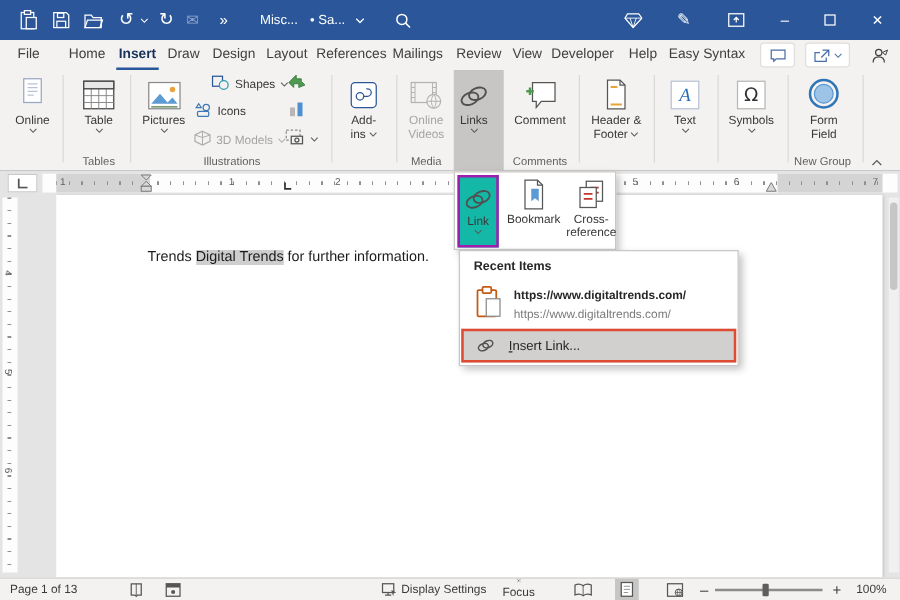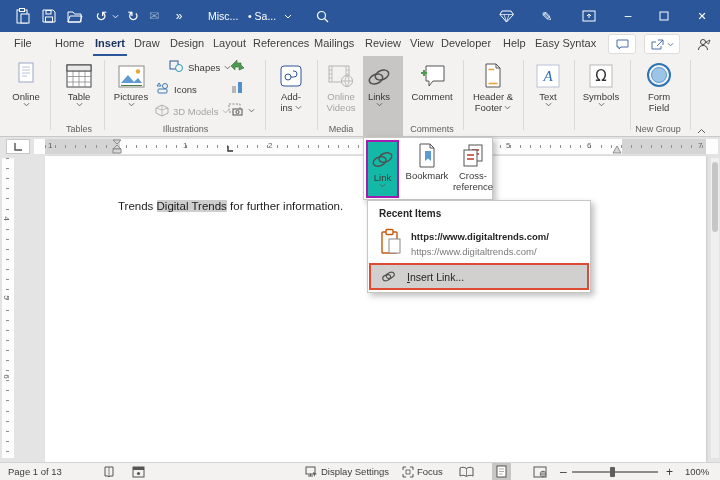--- a/index.html
+++ b/index.html
@@ -537,21 +537,21 @@
         </svg>
     </div>
     <div class="sb-item" style="left:305px;">
       <svg width="13" height="12" viewBox="0 0 13 12">
           <rect x="1" y="1" width="9" height="7" fill="none" stroke="#555"></rect>
           <path d="M3 10h5M5.5 8v2" stroke="#555"></path>
           <path d="M8 6l4 2-2 .5L9.5 11z" fill="#555"></path>
         </svg>
       <span>Display Settings</span>
     </div>
-    <div class="sb-item" style="left:402px;">
+    <div class="sb-item" style="left:402px;flex-direction:column;">
       <svg width="12" height="12" viewBox="0 0 12 12">
           <path d="M1 4V1h3M8 1h3v3M11 8v3H8M4 11H1V8" fill="none" stroke="#555"></path>
           <rect x="4" y="4" width="4" height="4" fill="none" stroke="#555" stroke-width=".8"></rect>
         </svg>
       <span>Focus</span>
     </div>
     <div class="sb-item" style="left:459px;">
       <svg width="15" height="12" viewBox="0 0 15 12">
           <path d="M1 2c2-1 4.5-1 6.5.5C9.5 1 12 1 14 2v8c-2-1-4.5-1-6.5.5C5.5 9 3 9 1 10z" fill="none" stroke="#555"></path>
           <path d="M7.5 2.5V10" stroke="#555" stroke-width=".7"></path>

